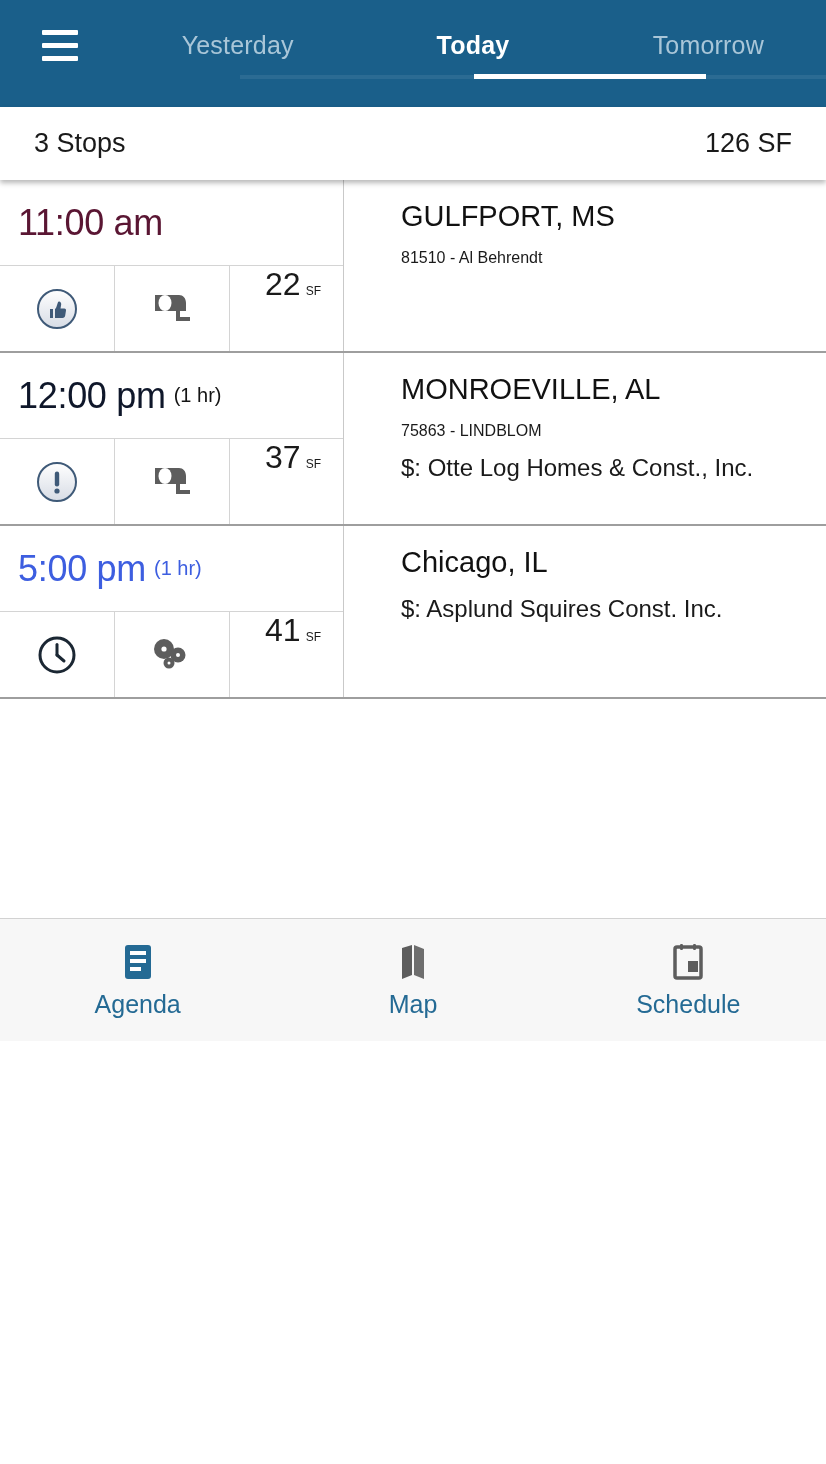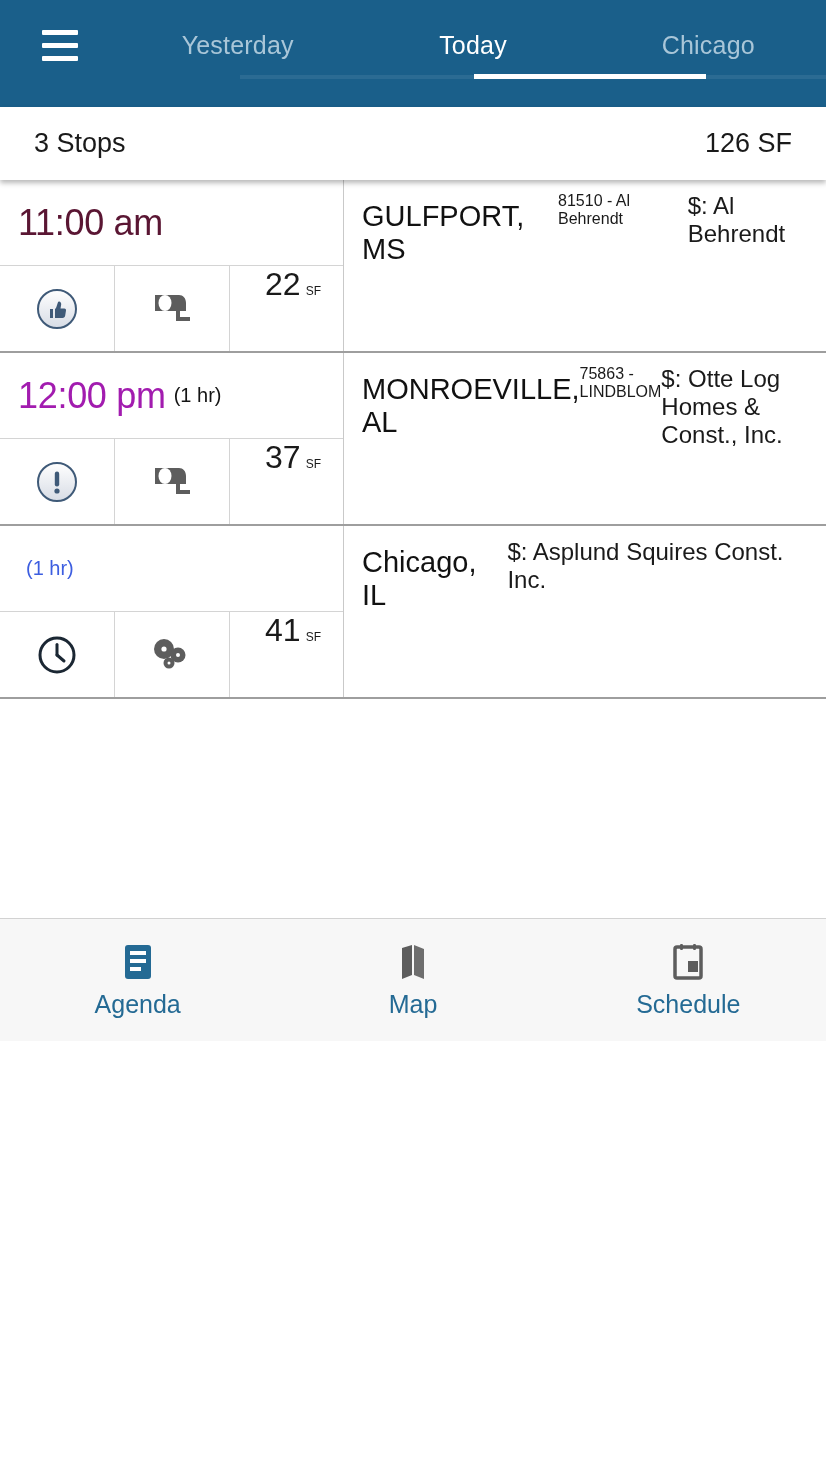--- a/index.html
+++ b/index.html
@@ -58,21 +58,21 @@
     align-items: center;
     justify-content: center;
     color: #a9c6d8;
     font-size: 25px;
     letter-spacing: 0.2px;
     cursor: pointer;
     user-select: none;
   }
   .tab.active {
     color: #ffffff;
-    font-weight: normal;
+    font-weight: bold;
   }
   .tab-underline {
     position: absolute;
     left: 354px;
     bottom: 11px;
     width: 232px;
     height: 5px;
     background: #ffffff;
   }
   .tab-faint-line {
@@ -107,20 +107,21 @@
   .list {
     flex: 1 1 auto;
     background: #ffffff;
     overflow: hidden;
   }
   .stop-row {
     display: flex;
     border-bottom: 2px solid #9e9e9e;
     background: #ffffff;
     cursor: pointer;
+    gap: 39px;
   }
   .stop-left {
     width: 344px;
     flex: 0 0 344px;
     border-right: 1px solid #c9c9c9;
     box-sizing: border-box;
     display: flex;
     flex-direction: column;
   }
   .time-cell {
@@ -167,21 +168,21 @@
     font-size: 12px;
     color: #1a1a1a;
     margin-left: 5px;
   }
 
   .stop-right {
     flex: 1 1 auto;
     padding: 12px 0 10px 18px;
     box-sizing: border-box;
     display: flex;
-    flex-direction: row;
+    flex-direction: column;
     justify-content: flex-start;
   }
   .stop-city {
     font-size: 29px;
     color: #111111;
     margin-top: 8px;
     margin-bottom: 16px;
   }
   .stop-sub {
     font-size: 16px;
@@ -235,21 +236,21 @@
       <span class="bar"></span>
     </div>
     <div class="tabs">
       <div class="tab">
         <span>Yesterday</span>
       </div>
       <div class="tab active">
         <span>Today</span>
       </div>
       <div class="tab">
-        <span>Chicago</span>
+        <span>Tomorrow</span>
       </div>
       <div class="tab-faint-line"></div>
       <div class="tab-underline"></div>
     </div>
   </div>
 
   <div class="summary">
     <div class="summary-left">3 Stops</div>
     <div class="summary-right">126 SF</div>
   </div>
@@ -284,28 +285,27 @@
           </div>
           <div class="sf-box">
             <span class="sf-num">22</span>
             <span class="sf-unit">SF</span>
           </div>
         </div>
       </div>
       <div class="stop-right">
         <div class="stop-city">GULFPORT, MS</div>
         <div class="stop-sub">81510 - Al Behrendt</div>
-        <div class="stop-cust">$: Al Behrendt</div>
       </div>
     </div>
 
     <div class="stop-row">
       <div class="stop-left">
         <div class="time-cell">
-          <span class="time-main" style="color:#a21caf">12:00 pm</span>
+          <span class="time-main" style="color:#0f172a">12:00 pm</span>
           <span class="time-dur" style="color:#141414">(1 hr)</span>
         </div>
         <div class="icons-cell">
           <div class="icon-box">
             <svg width="44" height="44" viewBox="0 0 44 44">
               <defs>
                 <linearGradient id="g2" x1="0" y1="0" x2="0" y2="1">
                   <stop offset="0" stop-color="#ffffff"></stop>
                   <stop offset="1" stop-color="#d7dce5"></stop>
                 </linearGradient>
@@ -330,20 +330,21 @@
       <div class="stop-right">
         <div class="stop-city">MONROEVILLE, AL</div>
         <div class="stop-sub">75863 - LINDBLOM</div>
         <div class="stop-cust">$: Otte Log Homes &amp; Const., Inc.</div>
       </div>
     </div>
 
     <div class="stop-row">
       <div class="stop-left">
         <div class="time-cell">
+          <span class="time-main" style="color:#3d5ee0">5:00 pm</span>
           <span class="time-dur" style="color:#3d5ee0">(1 hr)</span>
         </div>
         <div class="icons-cell">
           <div class="icon-box">
             <svg width="44" height="44" viewBox="0 0 44 44">
               <circle cx="22" cy="22" r="17" fill="#ffffff" stroke="#1b2733" stroke-width="3"></circle>
               <line x1="22" y1="22" x2="22" y2="11.5" stroke="#1b2733" stroke-width="3" stroke-linecap="round"></line>
               <line x1="22" y1="22" x2="29" y2="28" stroke="#1b2733" stroke-width="3" stroke-linecap="round"></line>
             </svg>
           </div>

